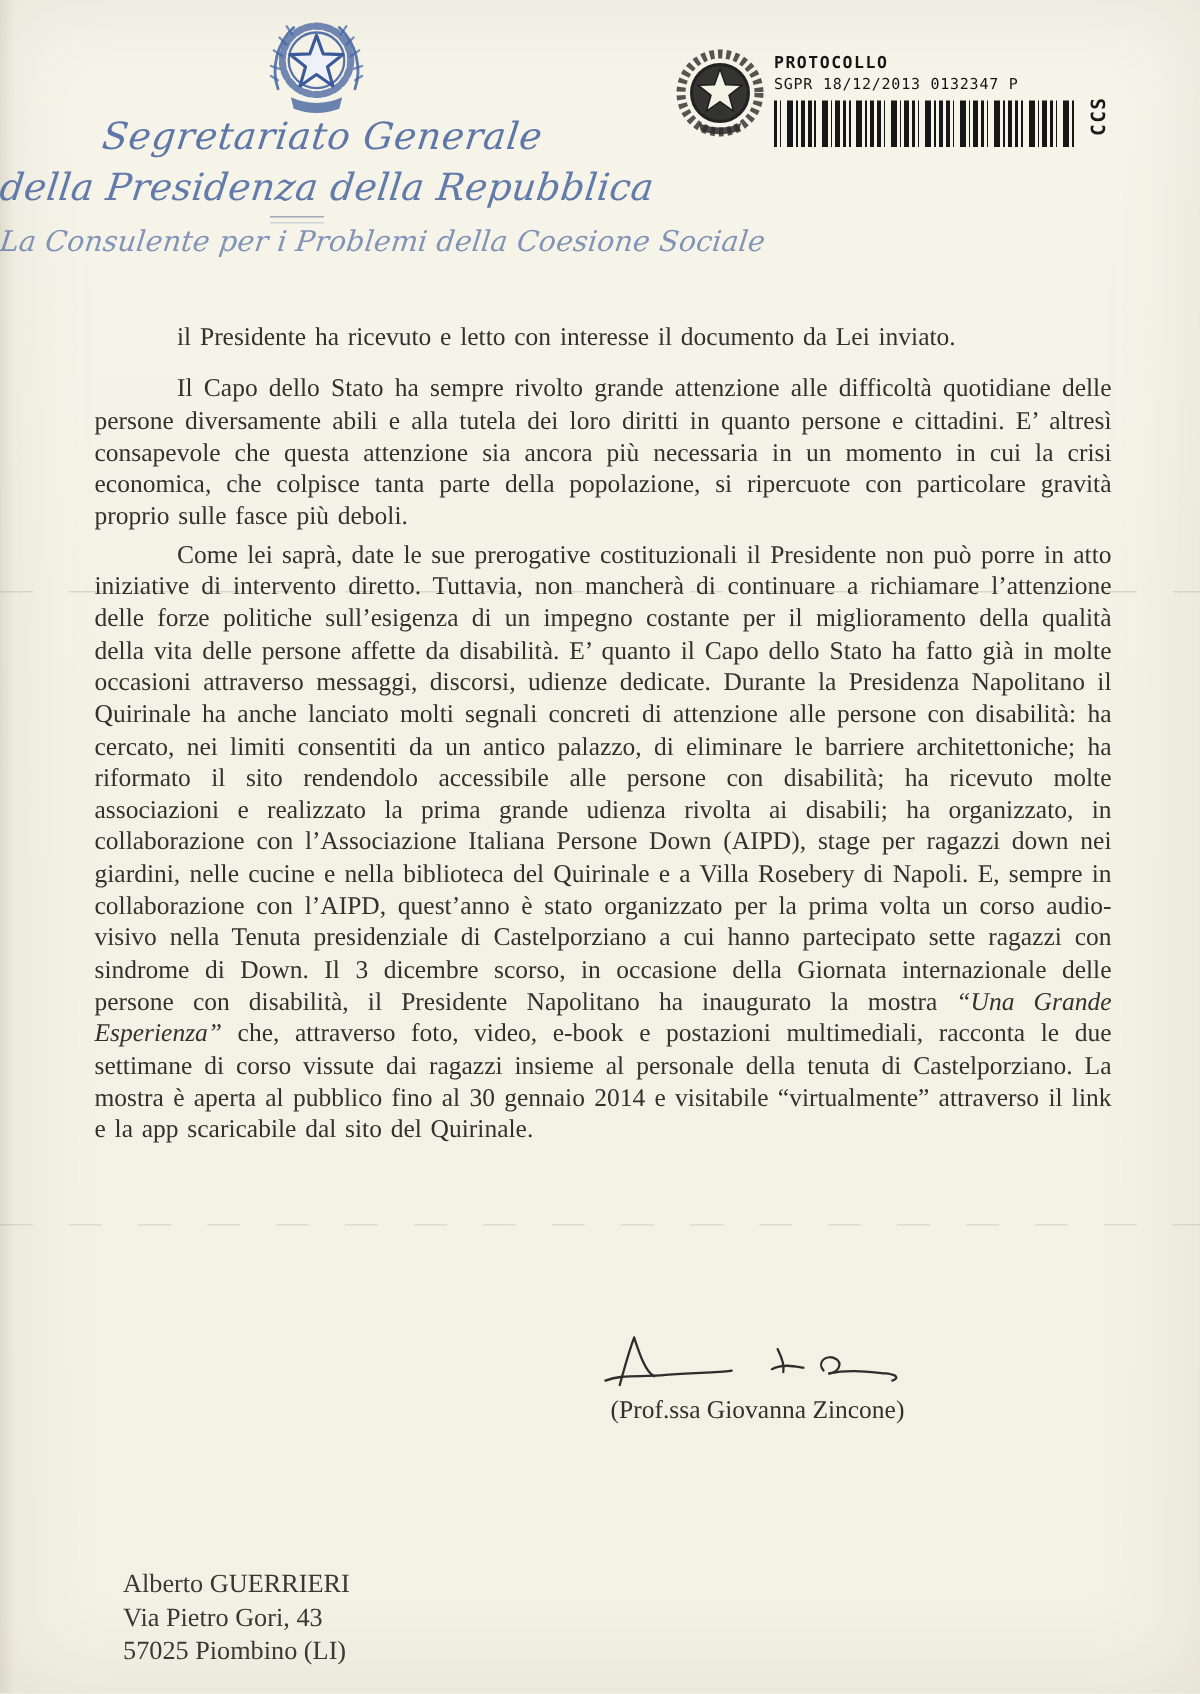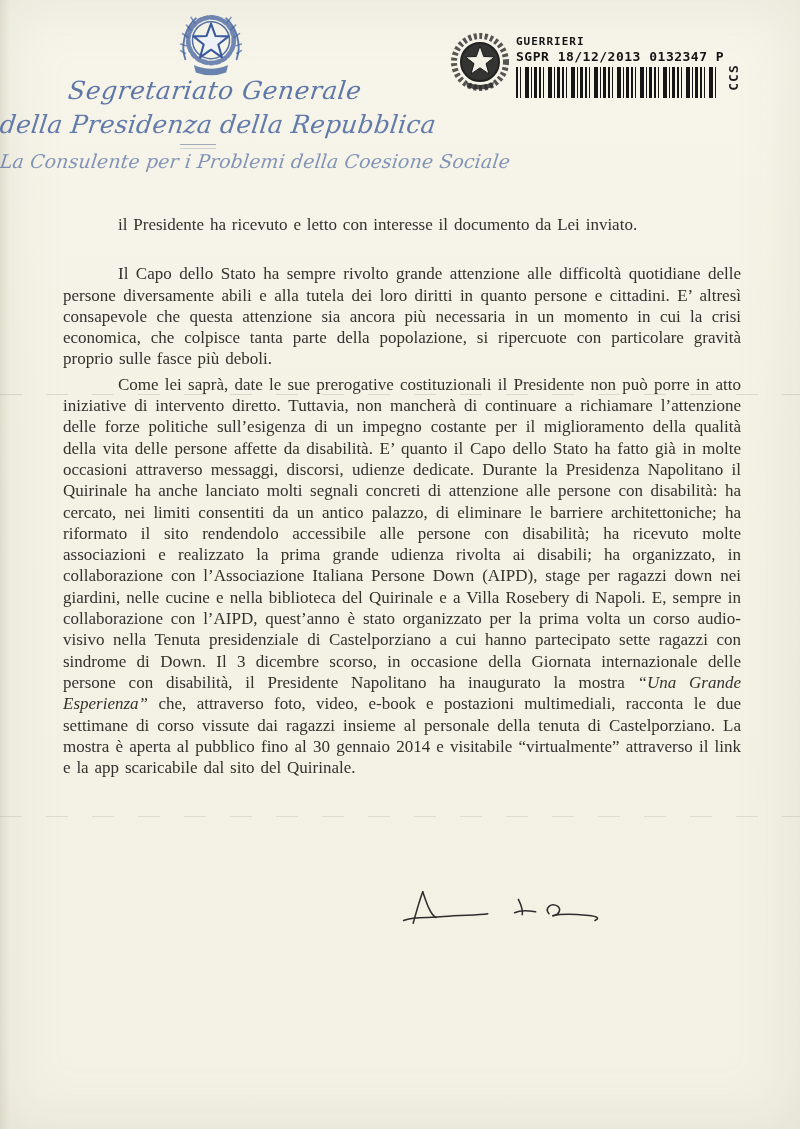--- a/index.html
+++ b/index.html
@@ -19,37 +19,37 @@
   .script-1{top:76px;font-size:25px;letter-spacing:.5px;opacity:.88;}
   .script-2{top:110px;font-size:25px;letter-spacing:.2px;opacity:.85;}
   .script-3{top:150px;font-size:19px;letter-spacing:.1px;opacity:.68;width:440px;}
   .flourish{position:absolute;left:180px;top:144px;width:36px;height:3px;
     border-top:1px solid rgba(90,110,150,.55);border-bottom:1px solid rgba(90,110,150,.25);}
   
   .protocol-stamp{position:absolute;left:448px;top:24px;width:300px;height:84px;}
   .stamp-emblem{position:absolute;left:2px;top:8px;width:60px;height:60px;opacity:.92;}
   .stamp-right{position:absolute;left:68px;top:12px;font-family:"DejaVu Sans Mono", monospace;color:#141414;}
   .stamp-label{font-size:11px;font-weight:bold;letter-spacing:1px;line-height:11px;}
-  .stamp-number{font-size:13px;font-weight:bold;letter-spacing:.5px;line-height:17px;margin-top:1px;white-space:nowrap;}
+  .stamp-number{font-size:10px;font-weight:normal;letter-spacing:.5px;line-height:17px;margin-top:1px;white-space:nowrap;}
   .barcode{width:202px;height:31px;margin-top:2px;
     background:repeating-linear-gradient(90deg,
       #161616 0 2px, rgba(0,0,0,0) 2px 4px,
       #161616 4px 5px, rgba(0,0,0,0) 5px 9px,
       #161616 9px 13px, rgba(0,0,0,0) 13px 15px,
       #161616 15px 16px, rgba(0,0,0,0) 16px 18px,
       #161616 18px 21px, rgba(0,0,0,0) 21px 23px);
   }
   .stamp-side{position:absolute;left:272px;top:46px;transform:rotate(-90deg);
     font-family:"DejaVu Sans Mono", monospace;font-size:13px;font-weight:bold;color:#1a1a1a;letter-spacing:1px;}
   
   .letter-body{position:absolute;left:63px;top:214px;width:678px;
     font-size:17px;line-height:21.3px;text-align:justify;word-spacing:1.6px;color:#33312c;}
   .salutation{margin:0 0 15px 0;}
   .paragraphs p{margin:0 0 4px 0;text-indent:55px;}
-  .paragraphs p:first-child{margin-bottom:28px;}
+  .paragraphs p:first-child{margin-bottom:13px;}
   .paragraphs em{font-style:italic;}
   
   .signature-block{position:absolute;left:352px;top:886px;width:306px;text-align:center;}
   .signature-svg{display:block;margin:0 auto;width:240px;height:44px;}
   .signer{font-size:17px;color:#33312c;white-space:nowrap;}
   
   .recipient{position:absolute;left:82px;top:1044px;font-style:normal;
     font-size:17.5px;line-height:22.5px;color:#3a3833;}
   
   .crease{position:absolute;left:0;width:100%;height:1px;opacity:.5;
@@ -90,21 +90,21 @@
   <div class="protocol-stamp">
     <div class="stamp-emblem">
       <svg viewBox="0 0 60 60" width="60" height="60">
         <circle cx="30" cy="30" r="26" fill="none" stroke="#1b1b1b" stroke-width="6" stroke-dasharray="3 2.5" opacity=".8"></circle>
         <circle cx="30" cy="30" r="19" fill="#242424" stroke="#111" stroke-width="2"></circle>
         <path d="M30 14 L33.7 24.5 L44.5 24.9 L36 31.6 L39 42 L30 35.8 L21 42 L24 31.6 L15.5 24.9 L26.3 24.5 Z" fill="#f4f2e6" stroke="#0c0c0c" stroke-width="1"></path>
         <path d="M16 50 Q30 56 44 50 L43 55 Q30 60 17 55 Z" fill="#1b1b1b" opacity=".85"></path>
       </svg>
     </div>
     <div class="stamp-right">
-      <div class="stamp-label">GUERRIERI</div>
+      <div class="stamp-label">PROTOCOLLO</div>
       <div class="stamp-number">SGPR 18/12/2013 0132347 P</div>
       <div class="barcode"></div>
     </div>
     <div class="stamp-side">CCS</div>
   </div>
 
   <main class="letter-body">
     <div class="paragraphs">
         <p><span>il Presidente ha ricevuto e letto con interesse il documento da Lei inviato.</span></p>
         <p><span>Il Capo dello Stato ha sempre rivolto grande attenzione alle difficoltà quotidiane delle persone diversamente abili e alla tutela dei loro diritti in quanto persone e cittadini. E’ altresì consapevole che questa attenzione sia ancora più necessaria in un momento in cui la crisi economica, che colpisce tanta parte della popolazione, si ripercuote con particolare gravità proprio sulle fasce più deboli.</span></p>
@@ -117,16 +117,22 @@
       <g fill="none" stroke="#2d2d2d" stroke-width="1.6" stroke-linecap="round">
         <path d="M34 6 C31 14 27 28 24 39"></path>
         <path d="M34 6 C38 18 42 30 48 33"></path>
         <path d="M14 36 C26 31 40 34 56 32 C74 30 90 31 102 29"></path>
         <path d="M134 14 C137 20 139 25 138 30"></path>
         <path d="M130 28 C138 24 146 26 152 27"></path>
         <path d="M166 29 C161 23 168 17 175 21 C179 24 177 30 170 31"></path>
         <path d="M170 31 C184 28 198 30 210 31 C217 32 219 34 214 36"></path>
       </g>
     </svg>
+    <div class="signer">(Prof.ssa Giovanna Zincone)</div>
   </div>
 
+  <address class="recipient">
+    <div>Alberto GUERRIERI</div>
+    <div>Via Pietro Gori, 43</div>
+    <div>57025 Piombino (LI)</div>
+  </address>
 
 </div>
 
 </body></html>

